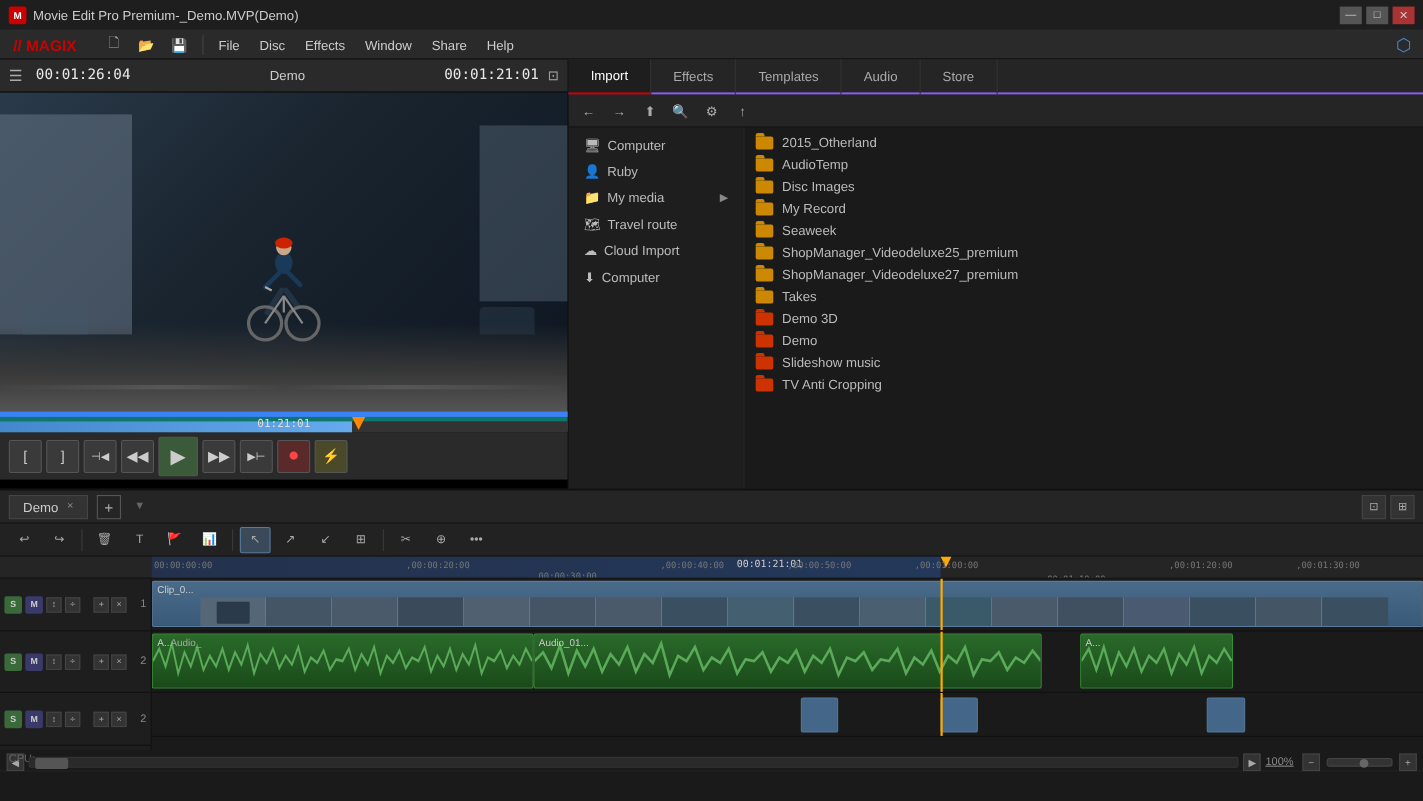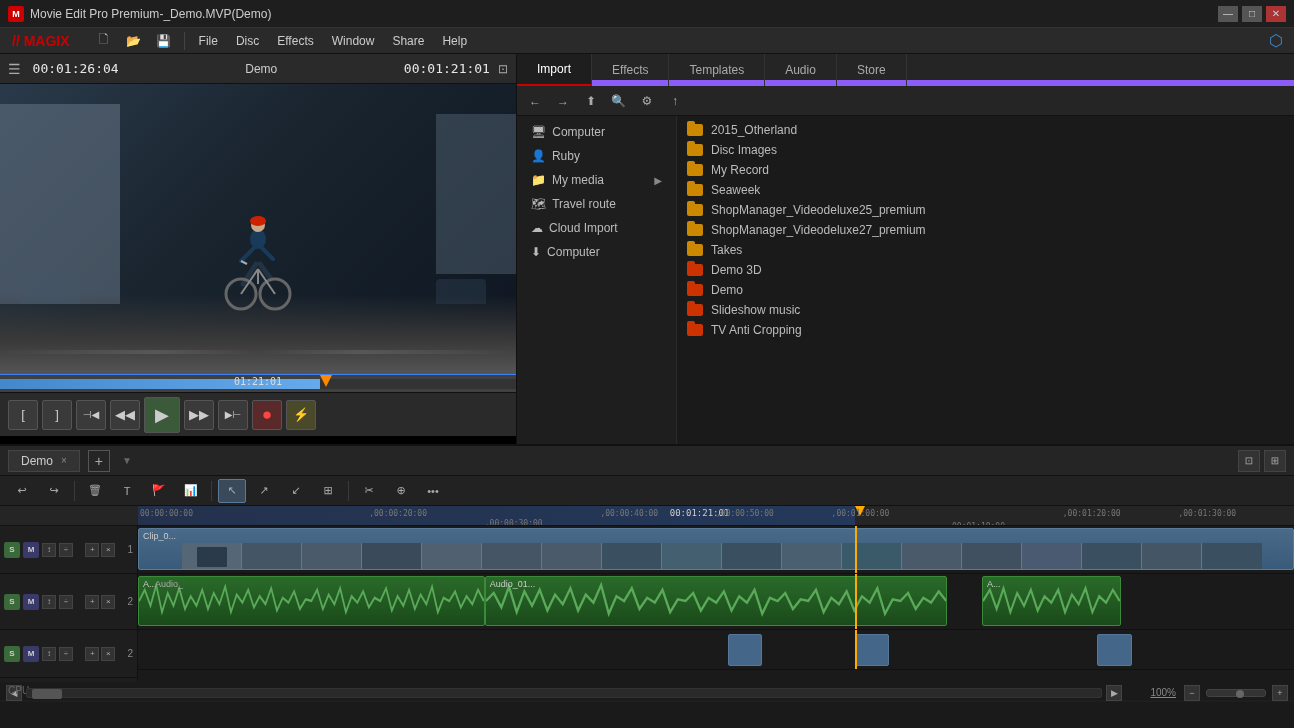--- a/index.html
+++ b/index.html
@@ -88,24 +88,24 @@
       background: #607080;
       opacity:0.6;
     }
     .building-right {
       position:absolute; right:0; top:30px;
       width:80px; height:160px;
       background: #506070;
       opacity:0.5;
     }
     #progress-bar-area {
-      background: #404040;
+      background: #0f766e;
       height: 18px;
       position: relative;
-      border-top: 1px solid #3b82f6;
+      border-top: 5px solid #3b82f6;
       text-align: right;
     }
     #progress-track {
       position: absolute;
       left: 0; top: 4px;
       width: 100%;
       height: 10px;
       background: #333;
     }
     #progress-fill {
@@ -149,21 +149,21 @@
     #right-panel {
       flex: 1;
       background: #1e1e1e;
       display: flex;
       flex-direction: column;
       border-left: 1px solid #111;
     }
     #panel-tabs {
       display: flex;
       background: #252525;
-      border-bottom: 6px solid #8b5cf6;
+      border-bottom: 2px solid #8b5cf6;
       height: 32px;
     }
     .panel-tab {
       padding: 0 20px;
       height: 32px;
       display: flex;
       align-items: center;
       cursor: pointer;
       color: #aaa;
       border-right: 1px solid #333;
@@ -542,20 +542,24 @@
         <div class="sidebar-item">
           <span>⬇</span>
           <span>Computer</span>
         </div>
       </div>
       <div id="panel-file-list">
 
       <div class="file-item">
             <div class="folder-icon"></div>
             <span>2015_Otherland</span>
+          </div>
+          <div class="file-item">
+            <div class="folder-icon"></div>
+            <span>AudioTemp</span>
           </div>
           <div class="file-item">
             <div class="folder-icon"></div>
             <span>Disc Images</span>
           </div>
           <div class="file-item">
             <div class="folder-icon"></div>
             <span>My Record</span>
           </div>
           <div class="file-item">
@@ -761,21 +765,21 @@
       </div>
     </div>
   </div>
 
   <div id="timeline-footer">
     <button class="tf-btn">◀</button>
     <div id="scrollbar-track">
       <div id="scrollbar-thumb"></div>
     </div>
     <button class="tf-btn">▶</button>
-    <span class="zoom-label" style="margin-left:24px;text-decoration:underline;">100%</span>
+    <span class="zoom-label" style="margin-left:0;text-decoration:underline;">100%</span>
     <button class="tf-btn" style="margin-left:4px;">−</button>
     <div style="width:60px; height:8px; background:#333; border:1px solid #444; border-radius:3px; margin:0 2px; position:relative;">
       <div style="position:absolute; left:50%; top:0; width:8px; height:8px; background:#666; border-radius:50%;"></div>
     </div>
     <button class="tf-btn">+</button>
   </div>
 </div>
 
 <div id="status-bar">
   <span>CPU: —</span>

